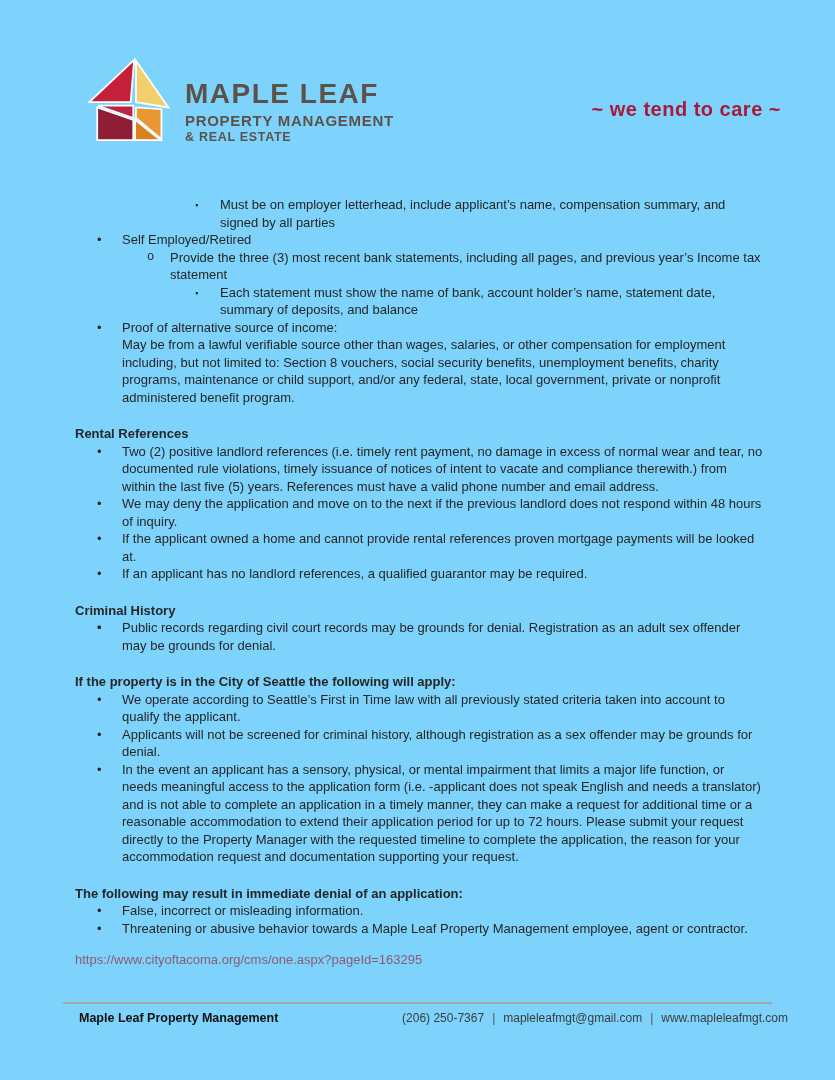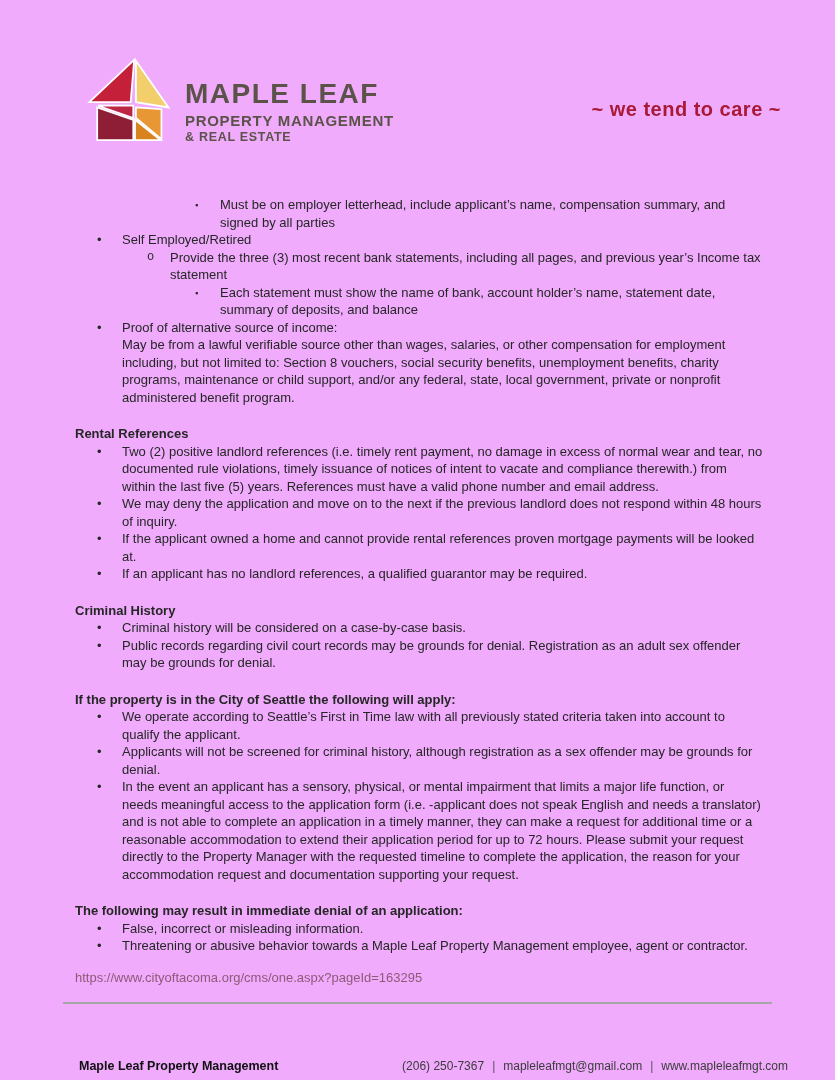--- a/index.html
+++ b/index.html
@@ -1,21 +1,21 @@
 <!DOCTYPE html>
 <html><head>
 <meta charset="utf-8">
 <style>
   html, body { margin: 0; padding: 0; background: #e8e8e8; }
   .page {
     position: relative;
     width: 835px;
     height: 1080px;
     margin: 0 auto;
-    background: #f0abfc;
+    background: #7dd3fc;
     overflow: hidden;
     font-family: "Liberation Sans", sans-serif;
   }
 
   
   .logo-wrap { position: absolute; left: 84px; top: 58px; display: flex; }
   .logo-svg { width: 88px; height: 84px; display: block; }
   .logo-text { margin-left: 13px; padding-top: 22px; }
   .logo-title { font-size: 28px; font-weight: bold; letter-spacing: 1.5px; line-height: 1; }
   .logo-sub { font-size: 15px; font-weight: bold; letter-spacing: 0.7px; line-height: 1.15; margin-top: 4px; }
@@ -46,21 +46,21 @@
   
   .footer-rule {
     position: absolute; left: 63px; top: 1002px; width: 709px;
     border-top: 2px solid #a6a6a6; height: 0;
   }
   .footer-row {
     position: absolute; left: 63px; top: 1011px; width: 709px;
     display: flex; justify-content: space-between; align-items: baseline; padding-left: 16px;
   }
   .footer-company { font-weight: bold; font-size: 12.5px; color: #111111; }
-  .footer-contact { font-size: 12px; color: #3c3c3c; margin-top: 48px; }
+  .footer-contact { font-size: 12px; color: #3c3c3c; }
   .footer-sep { margin: 0 8px; color: #555555; }
 </style>
 </head>
 <body>
 
 <div class="page">
 
   <div class="logo-wrap">
     <svg class="logo-svg" viewBox="0 0 100 95">
 
@@ -93,21 +93,21 @@
       </div>
       <div class="section">
         <div class="section-heading">Rental References</div>
         <div class="item lvl1"><span class="marker">•</span><span>Two (2) positive landlord references (i.e. timely rent payment, no damage in excess of normal wear and tear, no documented rule violations, timely issuance of notices of intent to vacate and compliance therewith.) from within the last five (5) years. References must have a valid phone number and email address.</span></div>
         <div class="item lvl1"><span class="marker">•</span><span>We may deny the application and move on to the next if the previous landlord does not respond within 48 hours of inquiry.</span></div>
         <div class="item lvl1"><span class="marker">•</span><span>If the applicant owned a home and cannot provide rental references proven mortgage payments will be looked at.</span></div>
         <div class="item lvl1"><span class="marker">•</span><span>If an applicant has no landlord references, a qualified guarantor may be required.</span></div>
       </div>
       <div class="section">
         <div class="section-heading">Criminal History</div>
-        <div class="item lvl1"><span class="marker">•</span><span>Criminal history will be considered on a case-by-case basis.</span></div>
+        <div class="item lvl1"><span class="marker">•</span></div>
         <div class="item lvl1"><span class="marker">•</span><span>Public records regarding civil court records may be grounds for denial. Registration as an adult sex offender may be grounds for denial.</span></div>
       </div>
       <div class="section">
         <div class="section-heading">If the property is in the City of Seattle the following will apply:</div>
         <div class="item lvl1"><span class="marker">•</span><span>We operate according to Seattle’s First in Time law with all previously stated criteria taken into account to qualify the applicant.</span></div>
         <div class="item lvl1"><span class="marker">•</span><span>Applicants will not be screened for criminal history, although registration as a sex offender may be grounds for denial.</span></div>
         <div class="item lvl1"><span class="marker">•</span><span>In the event an applicant has a sensory, physical, or mental impairment that limits a major life function, or needs meaningful access to the application form (i.e. -applicant does not speak English and needs a translator) and is not able to complete an application in a timely manner, they can make a request for additional time or a reasonable accommodation to extend their application period for up to 72 hours. Please submit your request directly to the Property Manager with the requested timeline to complete the application, the reason for your accommodation request and documentation supporting your request.</span></div>
       </div>
       <div class="section">
         <div class="section-heading">The following may result in immediate denial of an application:</div>

